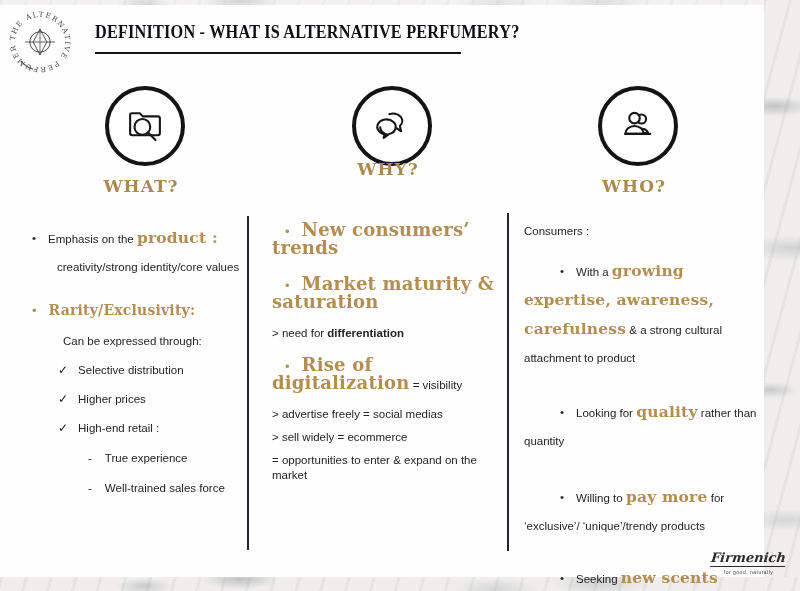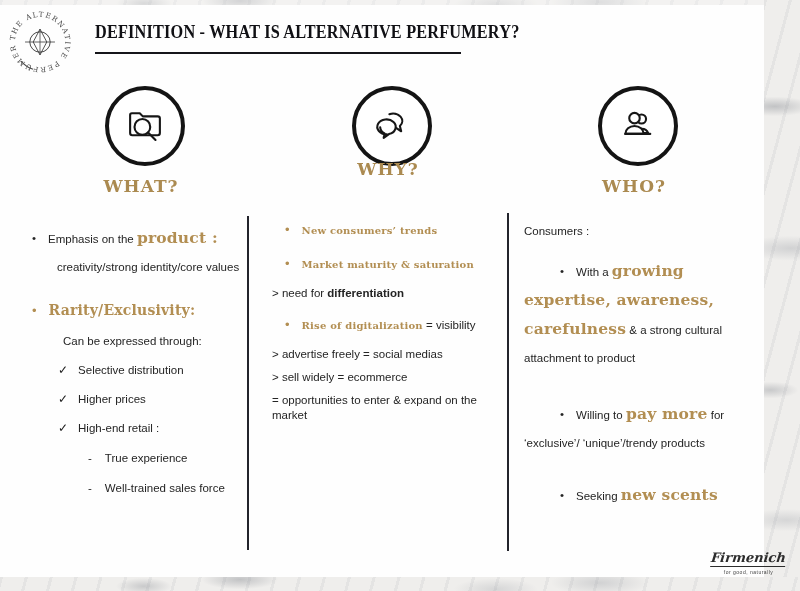--- a/index.html
+++ b/index.html
@@ -34,21 +34,21 @@
   .pillar-icon{position:absolute;width:72px;height:72px;border:4px solid #141414;border-radius:50%;
     display:flex;align-items:center;justify-content:center;background:#fff;}
   .pillar-label{position:absolute;width:140px;text-align:center;
     font-family:"DejaVu Serif",serif;font-weight:bold;font-size:17px;letter-spacing:1px;color:#ab8a50;}
 
   
   .vdiv{position:absolute;width:2px;background:#23242c;}
 
   
   .col{position:absolute;font-size:11.5px;line-height:15px;color:#242424;}
-  .ghead{font-family:"DejaVu Serif",serif;font-weight:bold;font-size:10px;letter-spacing:.2px;color:#b28e52;}
+  .ghead{font-family:"DejaVu Serif",serif;font-weight:bold;font-size:18px;letter-spacing:.2px;color:#b28e52;}
   .blt{display:inline-block;margin-right:12px;transform:translateY(-1px);}
   .gblt{color:#b28e52;margin-right:12px;font-size:13px;}
   b{font-weight:bold;}
 
   
   .col-what{left:30px;top:222px;width:214px;}
   .w-row1{margin:8px 0 0 2px;}
   .w-sub1{margin:13px 0 0 27px;}
   .w-h2{margin:28px 0 0 2px;}
   .w-sub2{margin:15px 0 0 33px;}
@@ -198,20 +198,23 @@
 
   </div>
 
   <div class="col col-who">
     <div class="o-intro">Consumers :</div>
 
     <div class="o-b o-b1">
       <span class="blt">•</span><span>With a </span><span class="ghead">growing expertise, awareness, carefulness</span><span> &amp; a strong cultural attachment to product</span>
     </div>
 
+    <div class="o-b o-b2">
+      <span class="blt">•</span><span>Looking for </span><span class="ghead">quality</span><span> rather than quantity</span>
+    </div>
 
     <div class="o-b o-b3">
       <span class="blt">•</span><span>Willing to </span><span class="ghead">pay more</span><span> for ‘exclusive’/ ‘unique’/trendy products</span>
     </div>
 
     <div class="o-b o-b4">
       <span class="blt">•</span><span>Seeking </span><span class="ghead">new scents</span>
     </div>
 
   </div>

